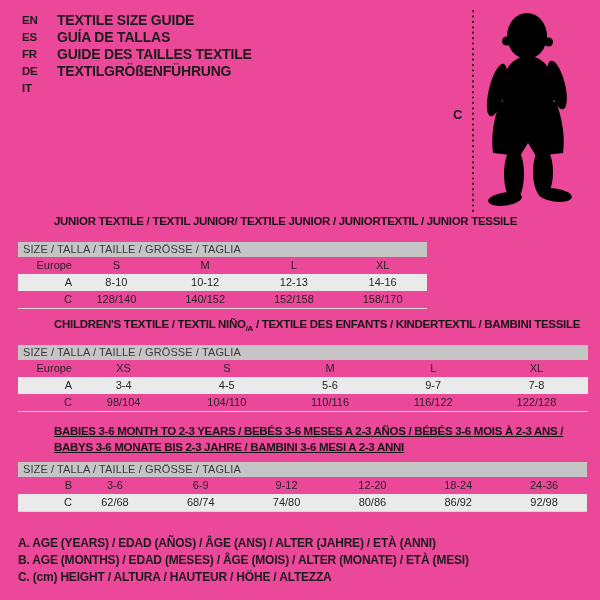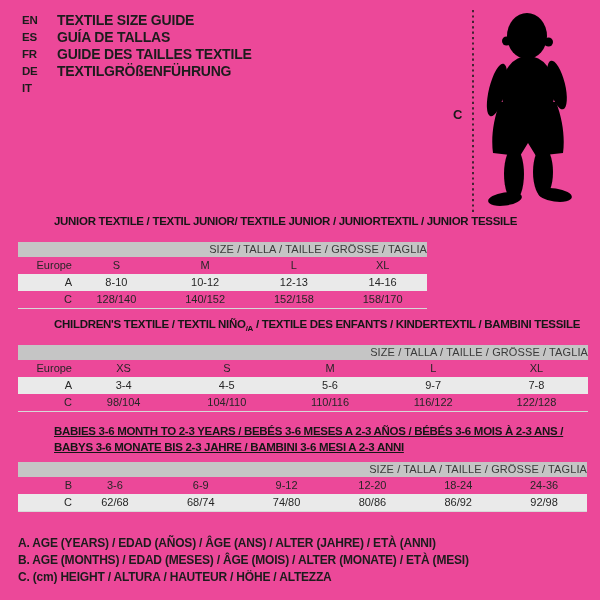--- a/index.html
+++ b/index.html
@@ -25,21 +25,21 @@
   .sec-title .sub { font-size:8px; vertical-align:sub; }
   .sec-title.two-line div { height:16px; line-height:16px;text-decoration:underline; }
 
   
   .table {
     position:absolute; left:18px; font-size:11px; box-sizing:border-box;
     border-bottom:1px solid #d8d8d8;
   }
   .thead {
     height:15px; line-height:15px; background:#c5c5c5; color:#3a3a3a;
-    padding-left:5px; font-size:11px; letter-spacing:0.1px;text-align:right;
+    padding-left:5px; font-size:11px; letter-spacing:0.1px;
   }
   .trow { display:flex; height:17px; line-height:17px; }
   .trow.shaded { background:#eaeaea; }
   .tcell { flex:1; text-align:center; color:#262626; white-space:nowrap; }
   .tcell.label { flex:0 0 54px; text-align:right; padding-left:5px; box-sizing:border-box; }
 
   #table-0 { top:242px; width:409px; }
   #table-1 { top:345px; width:570px; }
   #table-2 { top:462px; width:569px; }
   #sec-title-0 { top:215px; }

